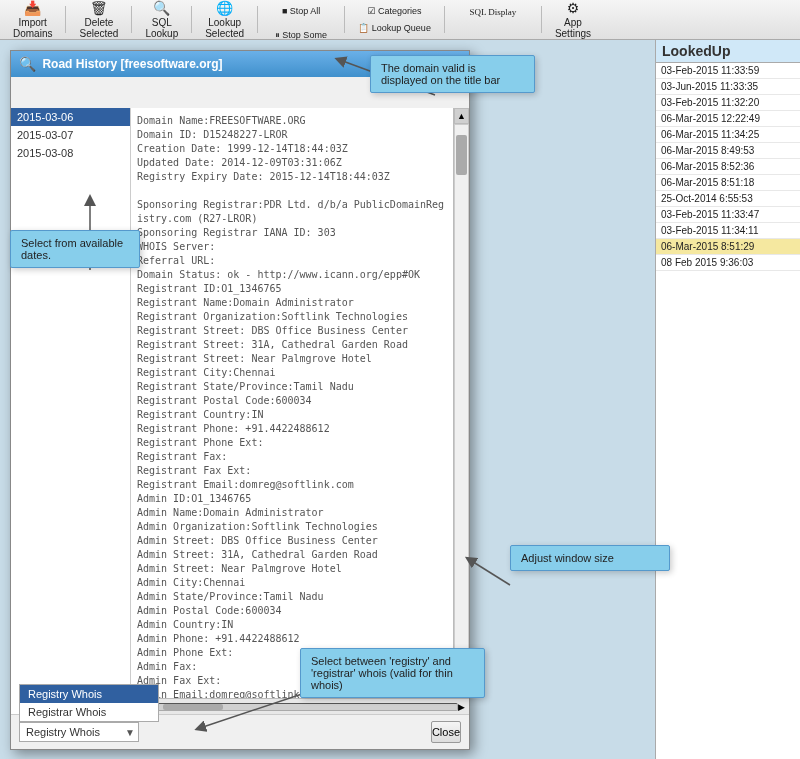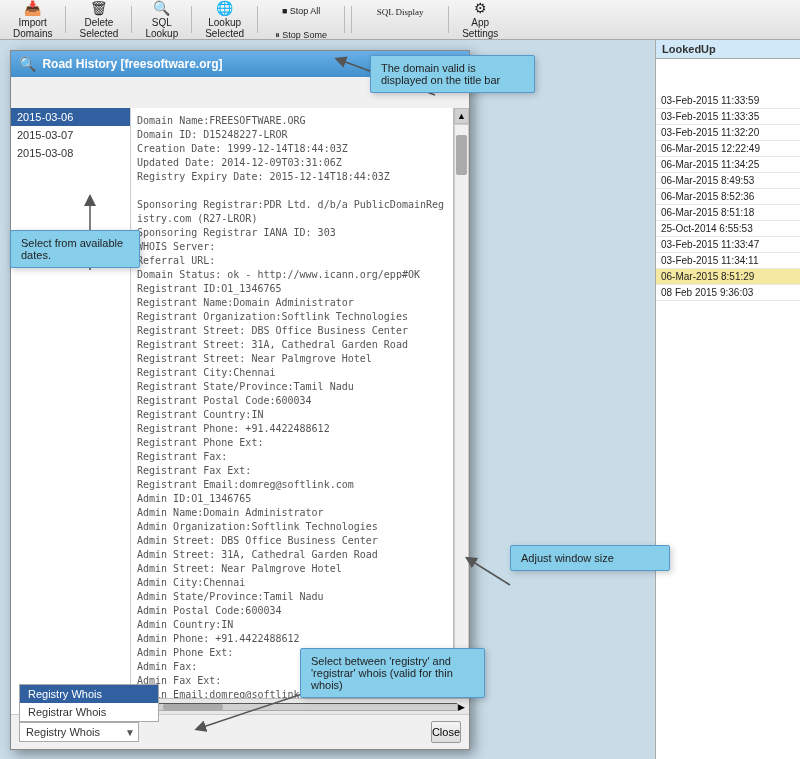--- a/index.html
+++ b/index.html
@@ -61,27 +61,26 @@
       display: flex;
       flex-direction: column;
       overflow: hidden;
       flex-shrink: 0;
     }
     .right-panel-header {
       background: #d0e8f8;
       border-bottom: 1px solid #aaa;
       padding: 3px 6px;
       font-weight: bold;
-      font-size: 11px;
+      font-size: 14px;
       color: #333;
     }
     .right-panel-list {
       overflow-y: auto;
       flex: 1;
-      margin-top: 34px;
     }
     .right-panel-item {
       padding: 2px 5px;
       font-size: 10px;
       border-bottom: 1px solid #e8e8e8;
       cursor: pointer;
       white-space: nowrap;
       color: #222;
     }
     .right-panel-item.highlighted { background: #f5e8a0; }
@@ -394,20 +393,28 @@
   <div class="toolbar-sep"></div>
   <div style="display:flex;flex-direction:column;gap:10px;padding:2px 4px;">
     <div class="toolbar-btn" style="min-width:70px;height:16px;font-size:9px;padding:1px 4px;">
       <span>■ Stop All</span>
     </div>
     <div class="toolbar-btn" style="min-width:70px;height:16px;font-size:9px;padding:1px 4px;">
       <span>⏸ Stop Some</span>
     </div>
   </div>
   <div class="toolbar-sep"></div>
+  <div style="display:flex;flex-direction:column;gap:2px;padding:2px 4px;">
+    <div class="toolbar-btn" style="min-width:80px;height:16px;font-size:9px;padding:1px 4px;">
+      <span>☑ Categories</span>
+    </div>
+    <div class="toolbar-btn" style="min-width:80px;height:16px;font-size:9px;padding:1px 4px;">
+      <span>📋 Lookup Queue</span>
+    </div>
+  </div>
   <div class="toolbar-sep"></div>
   <div style="display:flex;flex-direction:column;gap:2px;padding:2px 4px;">
     <div class="toolbar-btn" style="min-width:80px;height:16px;font-size:9px;padding:1px 4px;font-family:Liberation Serif, serif;">
       <span>SQL Display</span>
     </div>
   </div>
   <div class="toolbar-sep"></div>
   <div class="toolbar-btn">
     <span class="tb-icon">⚙</span>
     <span>App</span>
@@ -520,21 +527,21 @@
         <button class="close-button">Close</button>
       </div>
     </div>
 
   </div>
 
   <div class="right-panel">
     <div class="right-panel-header">LookedUp</div>
     <div class="right-panel-list">
       <div class="right-panel-item">03-Feb-2015 11:33:59</div>
-      <div class="right-panel-item">03-Feb-2015 11:33:35</div>
+      <div class="right-panel-item">03-Jun-2015 11:33:35</div>
       <div class="right-panel-item">03-Feb-2015 11:32:20</div>
       <div class="right-panel-item">06-Mar-2015 12:22:49</div>
       <div class="right-panel-item">06-Mar-2015 11:34:25</div>
       <div class="right-panel-item">06-Mar-2015 8:49:53</div>
       <div class="right-panel-item">06-Mar-2015 8:52:36</div>
       <div class="right-panel-item">06-Mar-2015 8:51:18</div>
       <div class="right-panel-item">25-Oct-2014 6:55:53</div>
       <div class="right-panel-item">03-Feb-2015 11:33:47</div>
       <div class="right-panel-item">03-Feb-2015 11:34:11</div>
       <div class="right-panel-item highlighted">06-Mar-2015 8:51:29</div>

